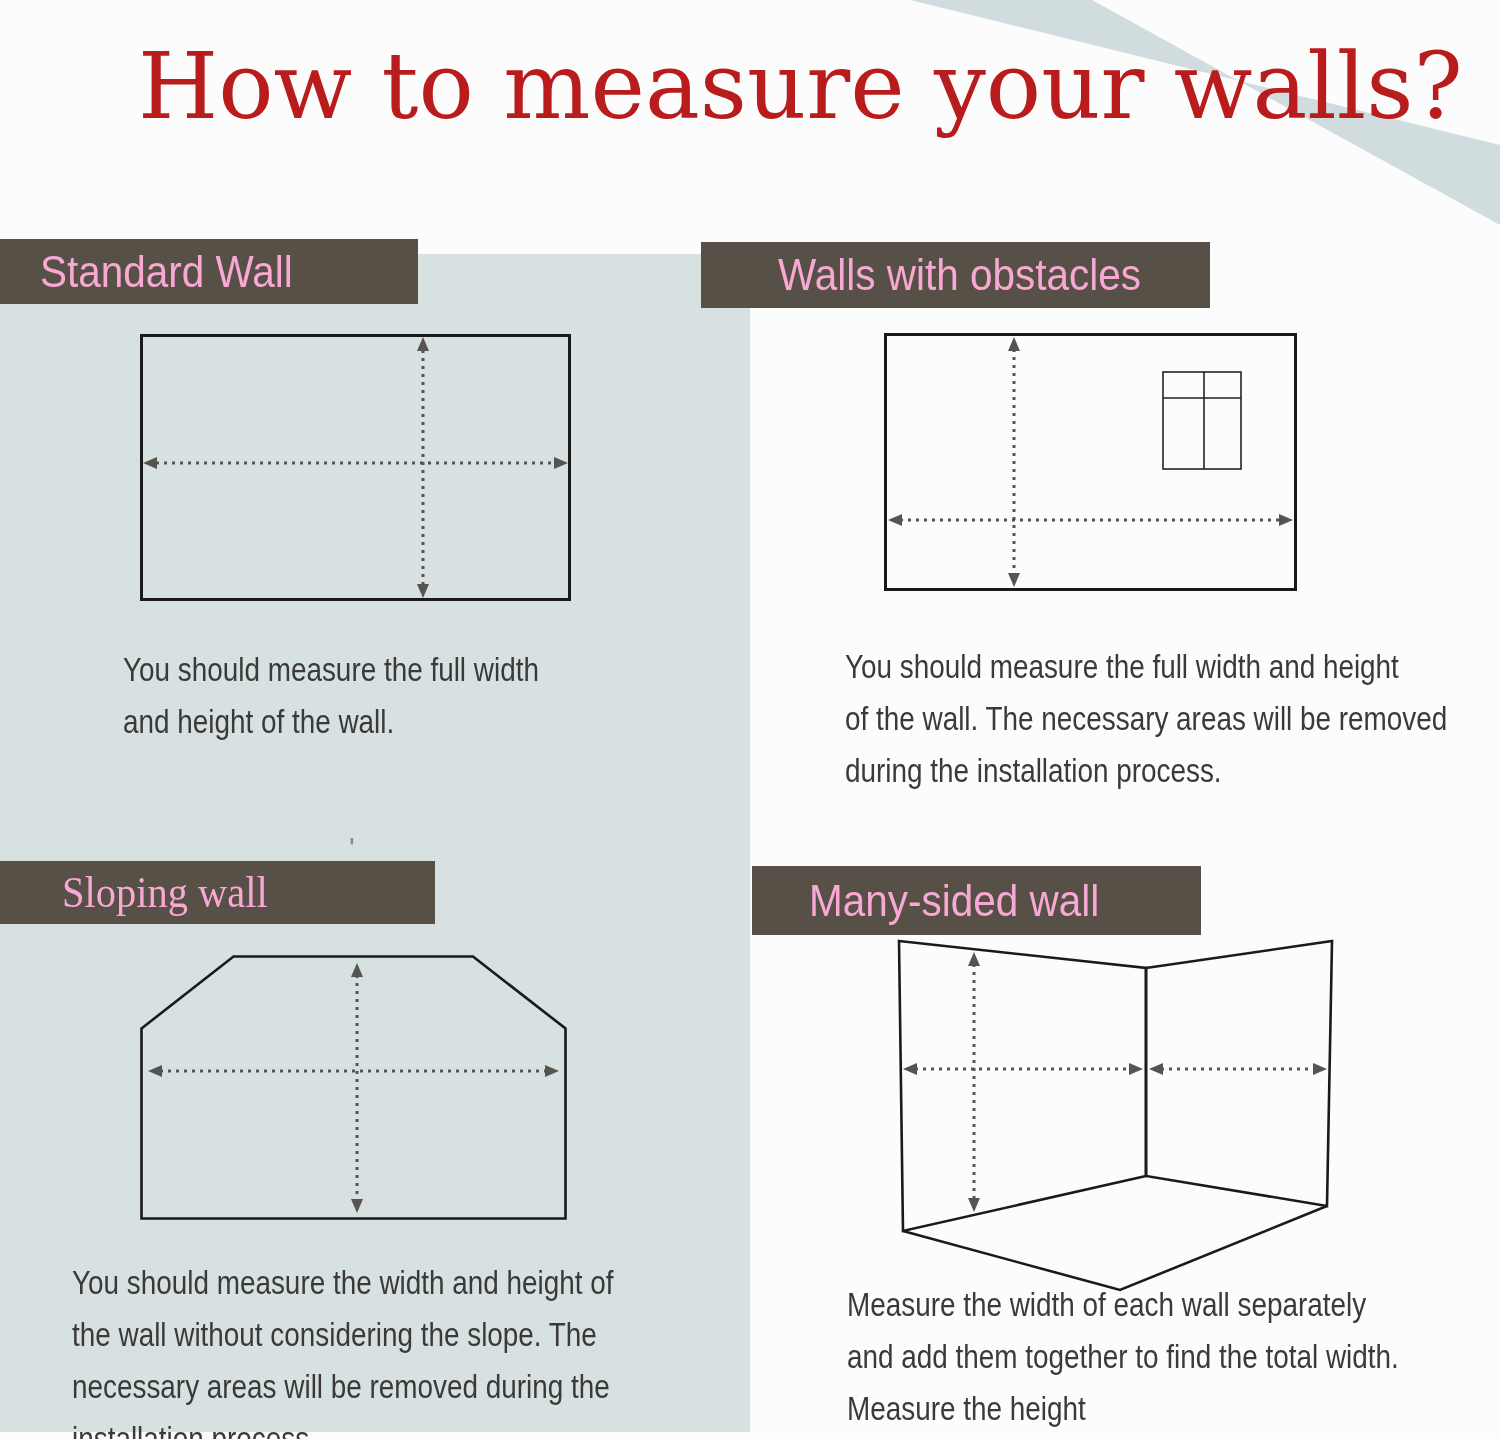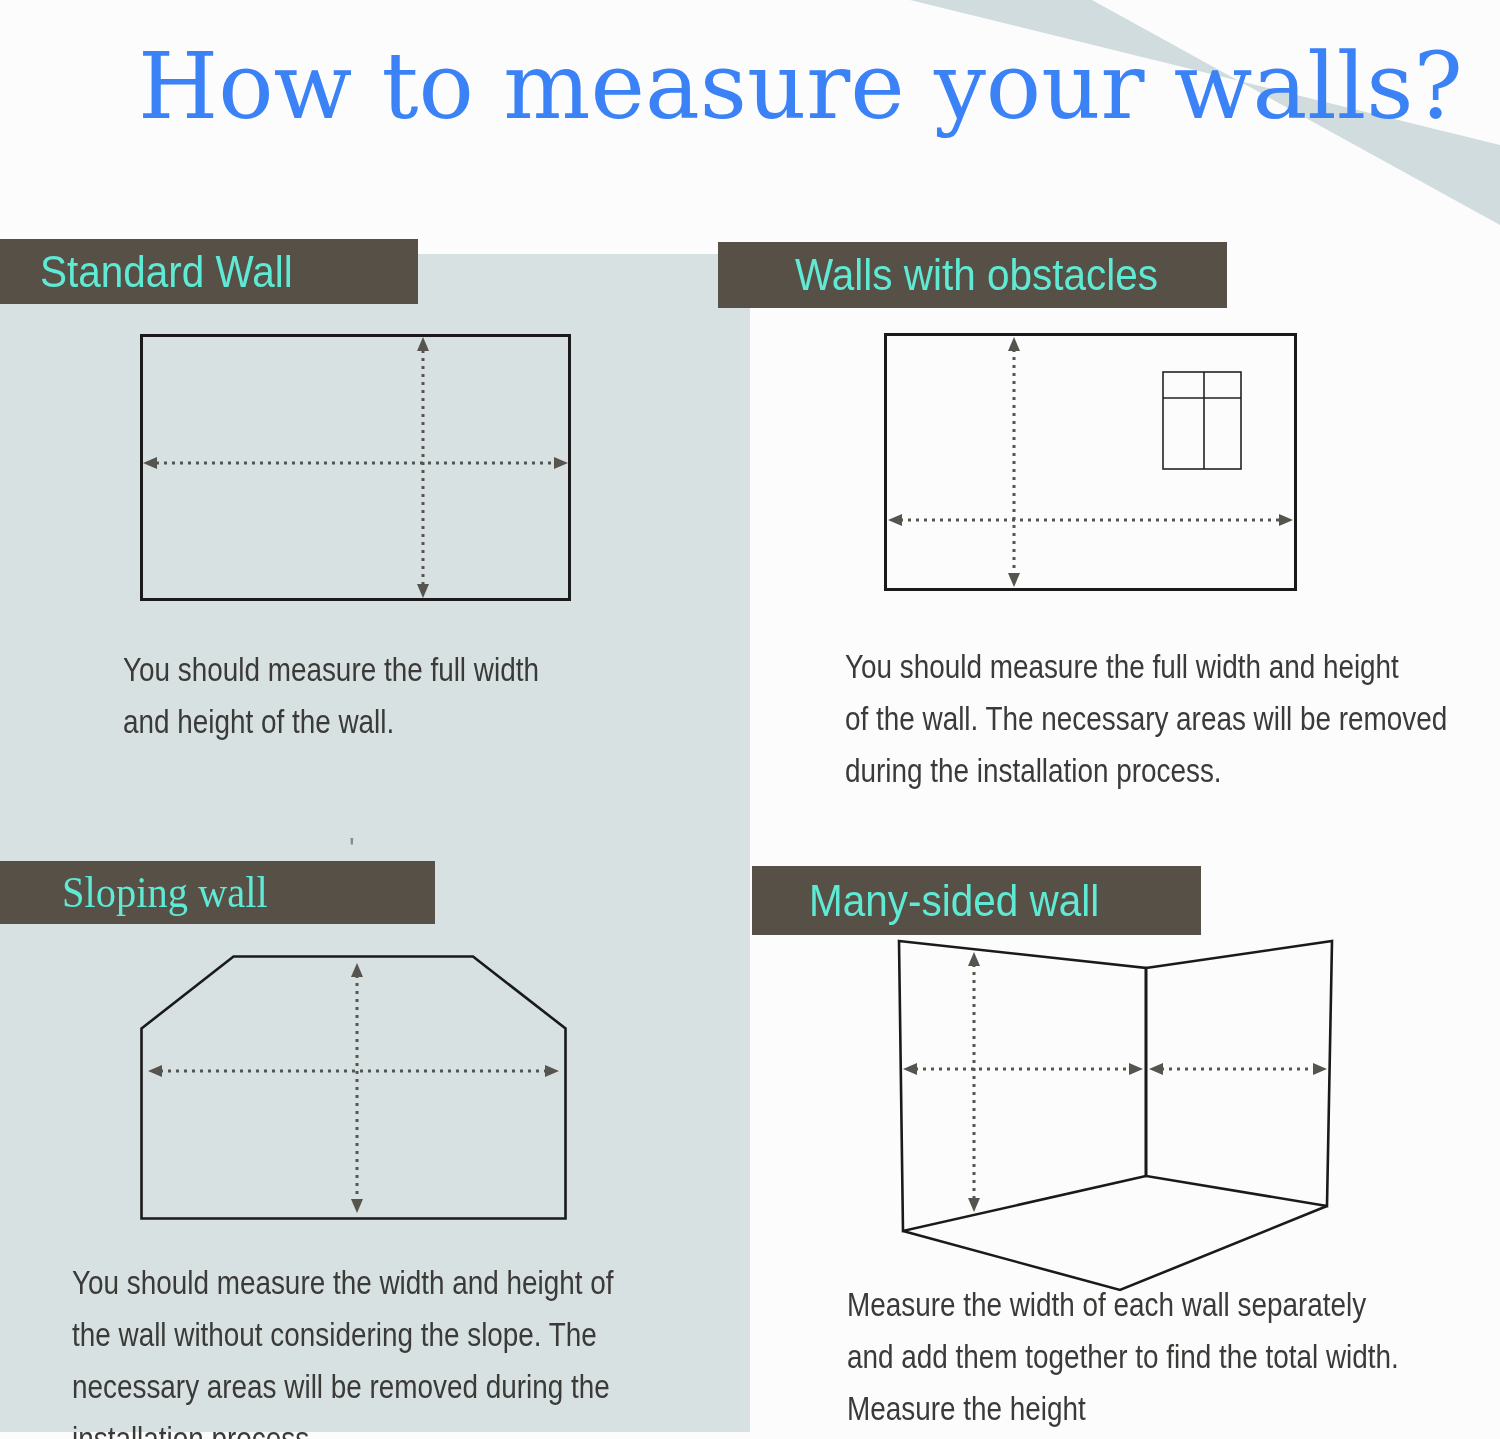--- a/index.html
+++ b/index.html
@@ -2,26 +2,26 @@
 <html><head>
 <meta charset="utf-8">
 <style>
   html,body{margin:0;padding:0;}
   body{font-family:"Liberation Sans",sans-serif;background:#ffffff;}
   .page{position:relative;width:1500px;height:1439px;background:#fcfcfc;overflow:hidden;}
   .band-svg{position:absolute;left:0;top:0;width:1500px;height:1439px;pointer-events:none;}
   .panel{position:absolute;left:0;top:254px;width:750px;height:1178px;background:#d8e1e1;}
   .title{position:absolute;left:138px;top:34px;width:1320px;
          font-family:"DejaVu Serif",serif;font-size:92px;line-height:1.15;
-         color:#3b82f6;letter-spacing:0px;white-space:pre;}
-  .bar{position:absolute;background:#575047;color:#5eead4;display:flex;align-items:center;}
+         color:#b91c1c;letter-spacing:0px;white-space:pre;}
+  .bar{position:absolute;background:#575047;color:#f9a8d4;display:flex;align-items:center;}
   .bar-label{font-size:44px;line-height:1;white-space:nowrap;
              transform:scaleX(0.92);transform-origin:left center;}
   .bar1{left:0;top:239px;width:378px;height:65px;padding-left:40px;}
-  .bar2{left:701px;top:242px;width:509px;height:66px;padding-left:77px;box-sizing:border-box;margin-left:17px;}
+  .bar2{left:701px;top:242px;width:509px;height:66px;padding-left:77px;box-sizing:border-box;}
   .bar3{left:0;top:861px;width:373px;height:63px;padding-left:62px;font-family:Liberation Serif, serif;}
   .bar4{left:752px;top:866px;width:449px;height:69px;padding-left:57px;box-sizing:border-box;}
   .bar2,.bar4{padding-left:0;}
   .bar2 .bar-label{margin-left:77px;}
   .bar4 .bar-label{margin-left:57px;}
   .diagram{position:absolute;}
   .desc{position:absolute;color:#3a3a38;font-size:34px;line-height:52px;
         white-space:pre;transform:scaleX(0.82);transform-origin:left top;}
   .desc1{left:123px;top:643px;}
   .desc2{left:845px;top:640px;}

